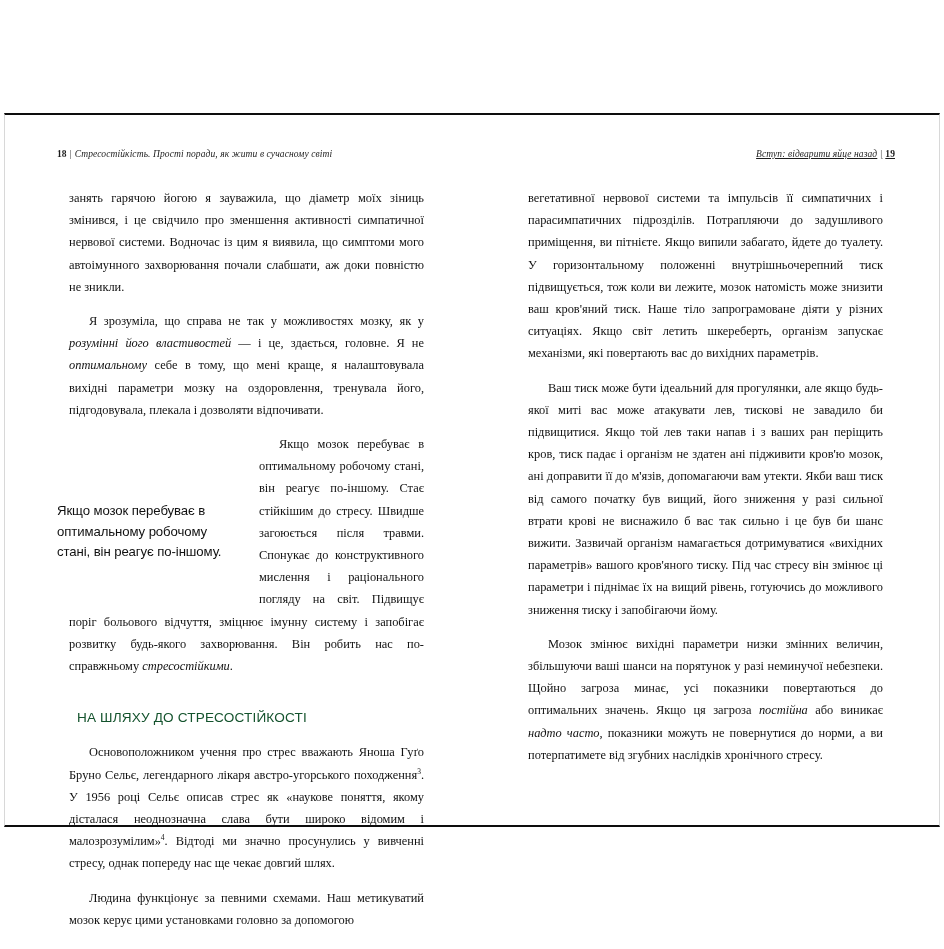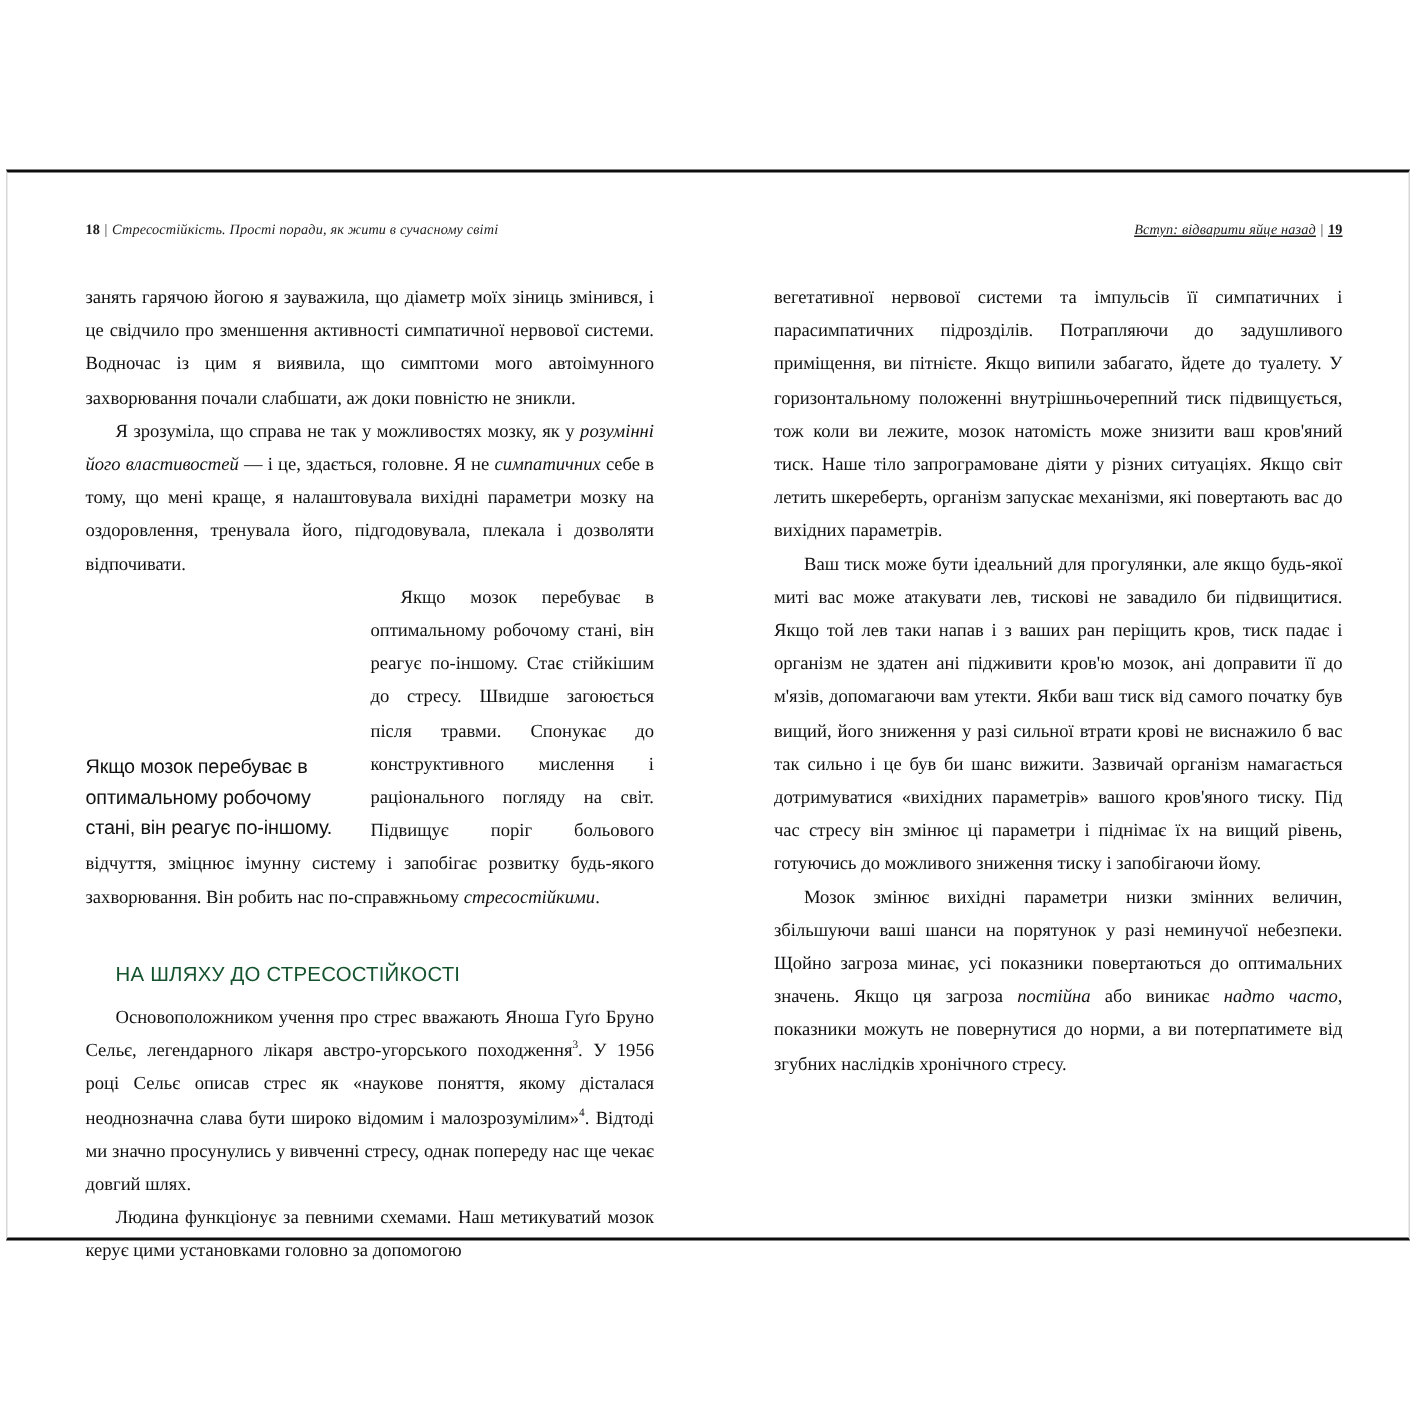--- a/index.html
+++ b/index.html
@@ -75,21 +75,21 @@
   .body-col {
     margin-top: 24px;
     font-size: 12.4px;
     line-height: 22.2px;
     text-align: justify;
     text-justify: inter-word;
     hyphens: manual;
     color: #111;
   }
   .body-col p {
-    margin: 0;
+    margin: 12px;
     text-indent: 20px;
   }
   .body-col p.noindent { text-indent: 0; }
 
   
   .wrap-para {
     position: relative;
   }
 
   
@@ -148,21 +148,21 @@
     <div class="page page-left">
 
       <div class="runhead runhead-left">
         <span class="folio">18</span><span class="sep">|</span><span>Стресостійкість. Прості поради, як жити в сучасному світі</span>
       </div>
 
       <div class="body-col">
 
         <p class="noindent">занять гарячою йогою я зауважила, що діаметр моїх зіниць змінився, і це свідчило про зменшення активності симпатичної нервової системи. Водночас із цим я виявила, що симптоми мого автоімунного захворювання почали слабшати, аж доки повністю не зникли.</p>
 
-        <p>Я зрозуміла, що справа не так у можливостях мозку, як у <i>розумінні його властивостей</i> — і це, здається, головне. Я не <i>симпатичних</i> себе в тому, що мені краще, я налаштовувала вихідні параметри мозку на оздоровлення, тренувала його, підгодовувала, плекала і дозволяти відпочивати.</p>
+        <p>Я зрозуміла, що справа не так у можливостях мозку, як у <i>розумінні його властивостей</i> — і це, здається, головне. Я не <i>оптимальному</i> себе в тому, що мені краще, я налаштовувала вихідні параметри мозку на оздоровлення, тренувала його, підгодовувала, плекала і дозволяти відпочивати.</p>
 
         <p class="wrap-para">
           <span class="quote-float"></span>
           Якщо мозок перебуває в оптимальному робочому стані, він реагує по-іншому. Стає стійкішим до стресу. Швидше загоюється після травми. Спонукає до конструктивного мислення і раціонального погляду на світ. Підвищує поріг больового відчуття, зміцнює імунну систему і запобігає розвитку будь-якого захворювання. Він робить нас по-справжньому <i>стресостійкими</i>.
         </p>
 
         <h2 class="section-head">НА ШЛЯХУ ДО СТРЕСОСТІЙКОСТІ</h2>
 
         <p>Основоположником учення про стрес вважають Яноша Гуґо Бруно Сельє, легендарного лікаря австро-угорського походження<sup>3</sup>. У 1956 році Сельє описав стрес як «наукове поняття, якому дісталася неоднозначна слава бути широко відомим і малозрозумілим»<sup>4</sup>. Відтоді ми значно просунулись у вивченні стресу, однак попереду нас ще чекає довгий шлях.</p>
 

